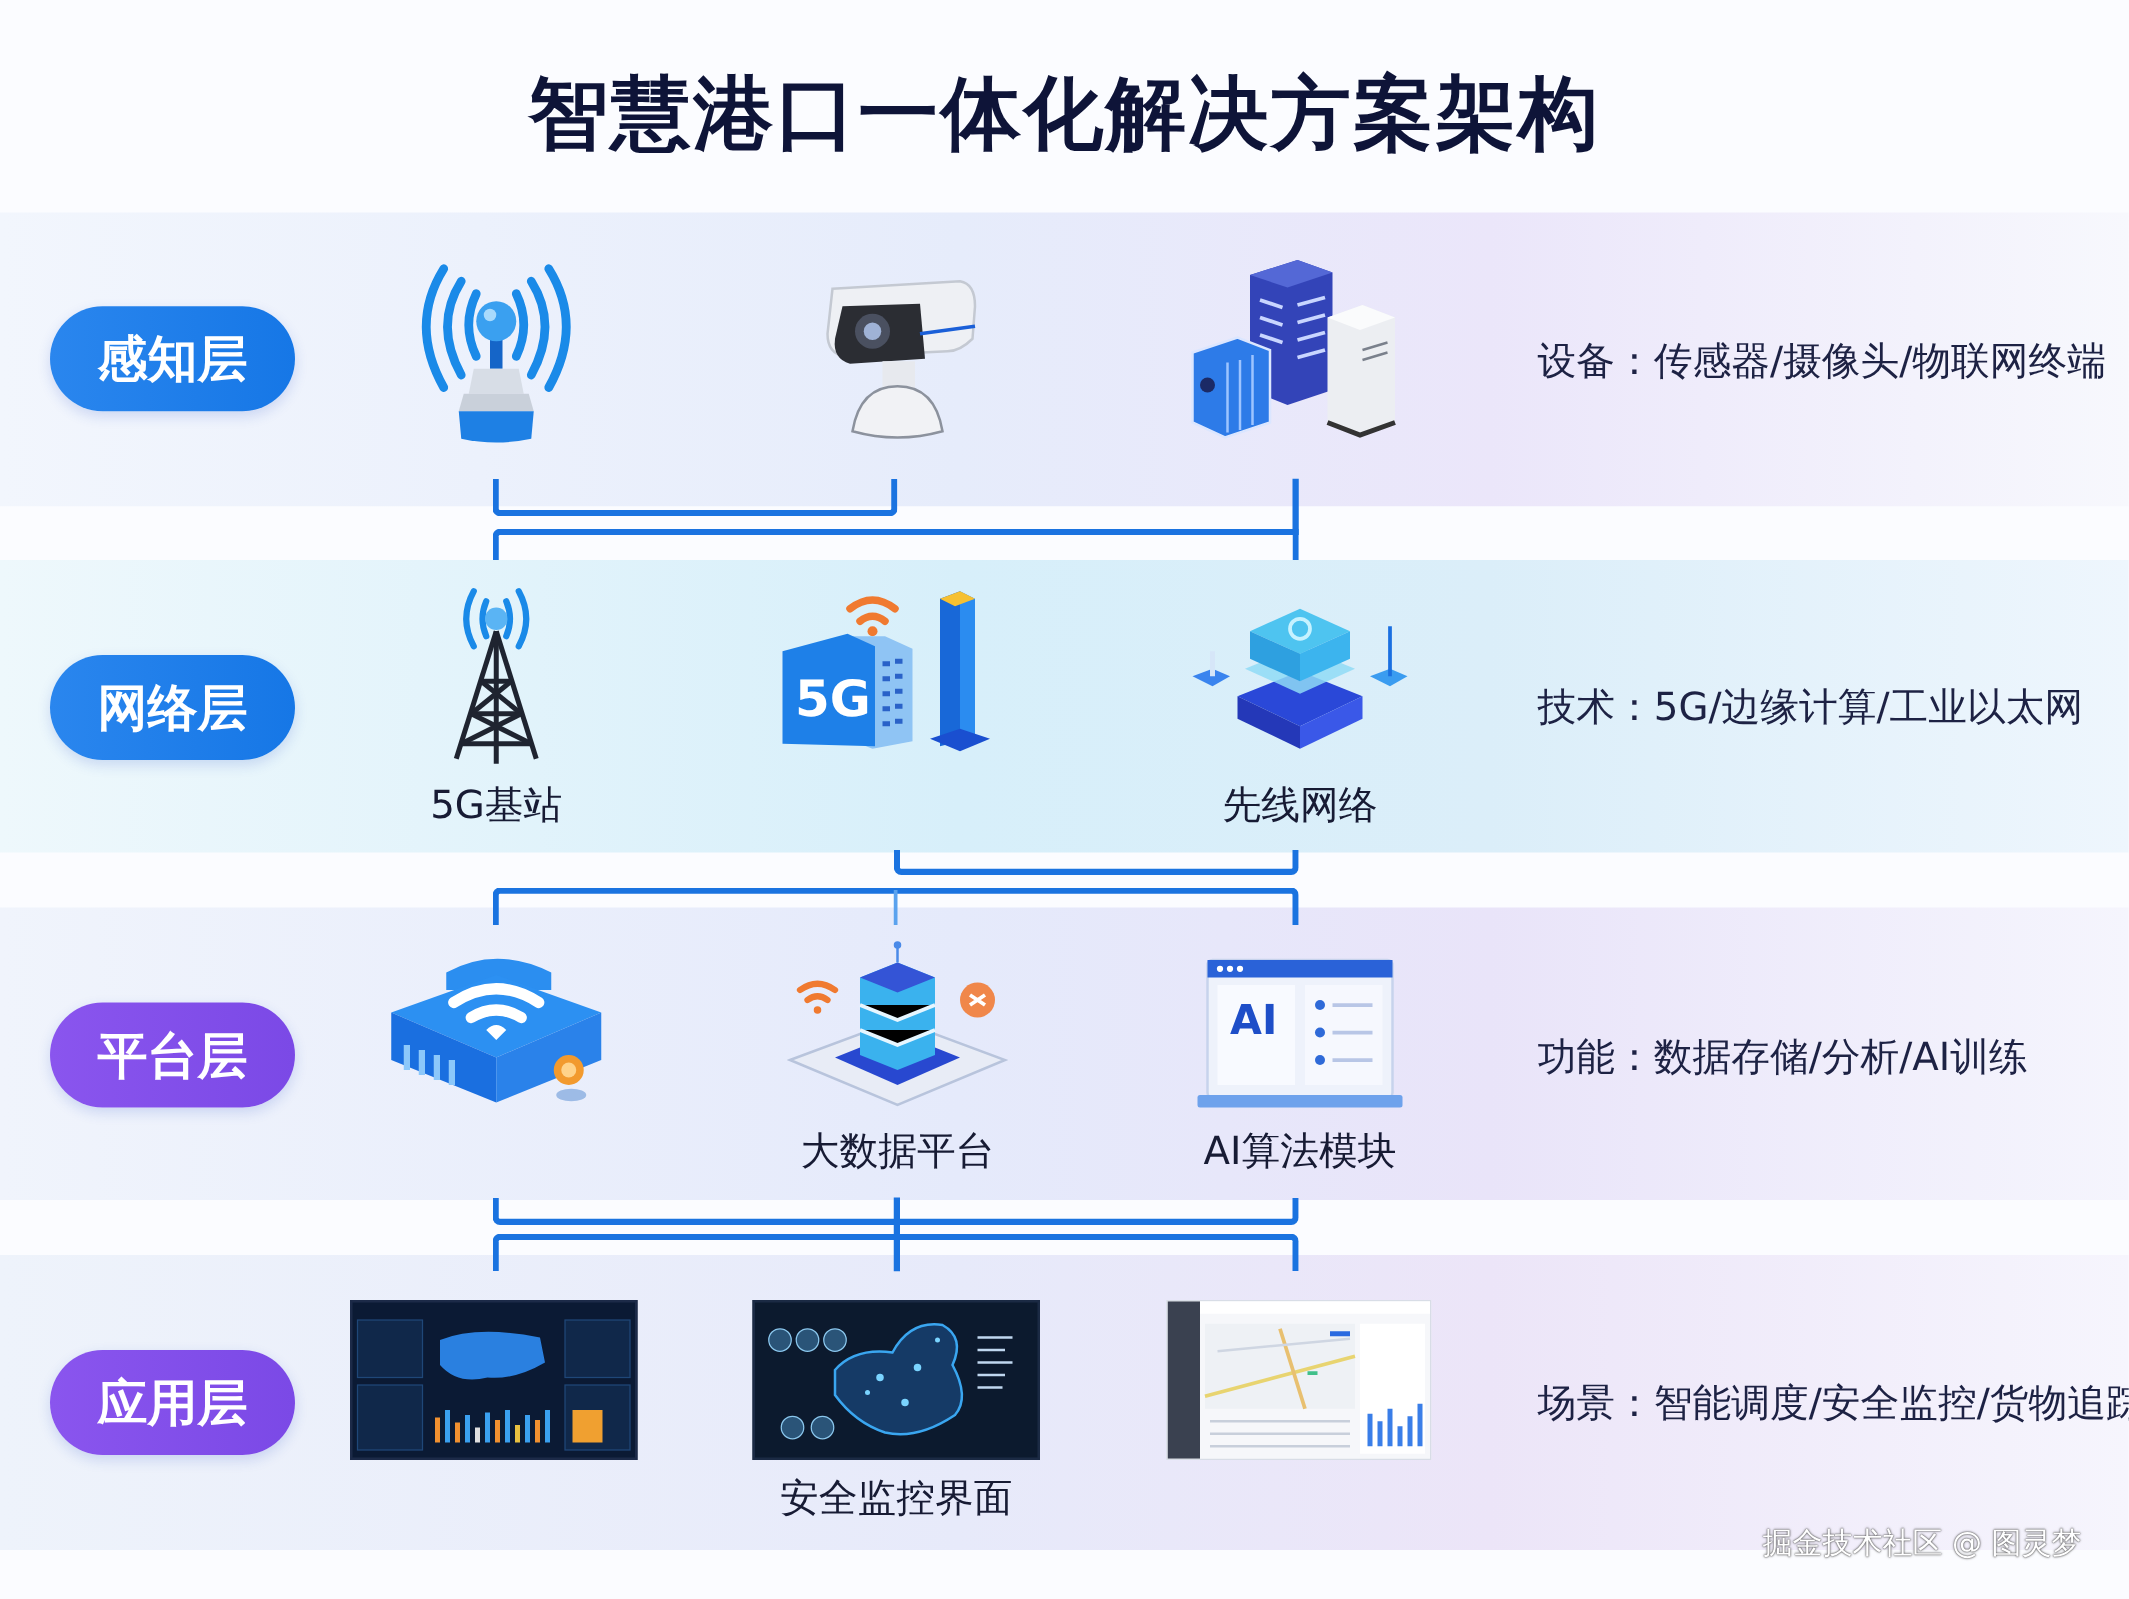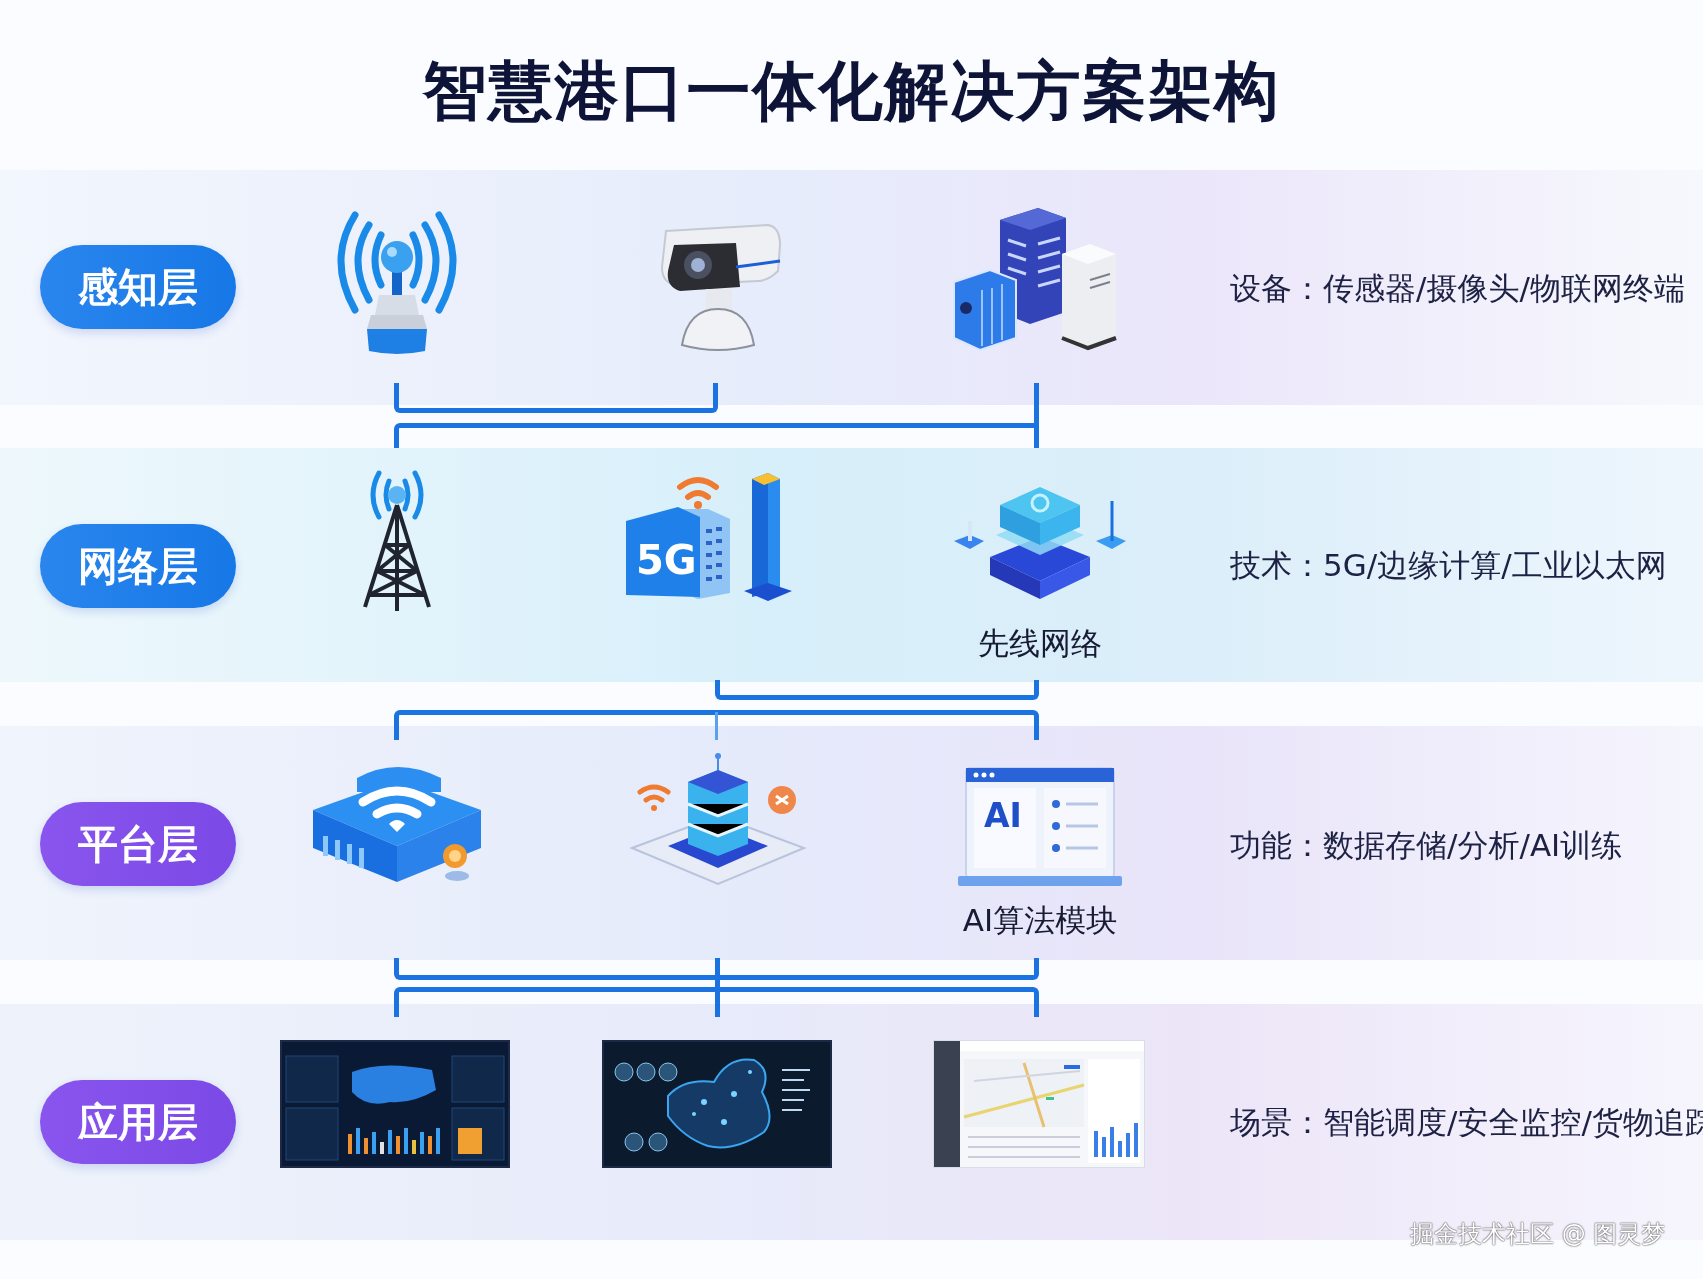--- a/index.html
+++ b/index.html
@@ -157,20 +157,21 @@
         <line x1="88" y1="80" x2="112" y2="80"></line>
           <line x1="80" y1="106" x2="120" y2="106"></line>
           <line x1="72" y1="130" x2="128" y2="130"></line>
         <path d="M88 80 L120 106"></path>
           <path d="M112 80 L80 106"></path>
           <path d="M80 106 L128 130"></path>
           <path d="M120 106 L72 130"></path>
       </g>
     </svg>
   </div>
+  <div class="label">5G基站</div>
 </div>
 
 <div class="node" style="left:568px; top:465px">
   <div class="icon" style="height:148px">
     <svg width="200" height="148" viewBox="0 0 200 148">
       <g fill="none" stroke="#f07a30" stroke-width="6" stroke-linecap="round">
         <path d="M62 22 Q80 8 98 22"></path>
           <path d="M70 32 Q80 24 90 32"></path>
       </g>
       <circle cx="80" cy="40" r="4" fill="#f07a30"></circle>
@@ -261,20 +262,21 @@
         <circle cx="100" cy="4" r="3" fill="#4a8ae8"></circle>
       <g fill="none" stroke="#f07a30" stroke-width="5" stroke-linecap="round">
           <path d="M22 40 Q36 30 50 40"></path>
           <path d="M28 48 Q36 42 44 48"></path>
         </g>
       <circle cx="36" cy="56" r="3" fill="#f07a30"></circle>
       <circle cx="164" cy="48" r="14" fill="#f0874a"></circle>
         <path d="M158 44 L170 52 M170 44 L158 52" stroke="#fff" stroke-width="3"></path>
     </svg>
   </div>
+  <div class="label">大数据平台</div>
 </div>
 
 <div class="node" style="left:890px; top:752px">
   <div class="icon" style="height:138px">
     <svg width="200" height="138" viewBox="0 0 200 138">
       <rect x="26" y="16" width="148" height="110" rx="4" fill="#eef2fb" stroke="#c7d3ec" stroke-width="2"></rect>
       <rect x="26" y="16" width="148" height="14" fill="#2a62d8"></rect>
       <circle cx="36" cy="23" r="2.5" fill="#fff"></circle>
         <circle cx="44" cy="23" r="2.5" fill="#fff"></circle>
         <circle cx="52" cy="23" r="2.5" fill="#fff"></circle>
@@ -348,20 +350,21 @@
         </g>
       <g stroke="#c0d8f0" stroke-width="2">
           <line x1="178" y1="28" x2="206" y2="28"></line>
           <line x1="178" y1="38" x2="200" y2="38"></line>
           <line x1="178" y1="48" x2="206" y2="48"></line>
           <line x1="178" y1="58" x2="200" y2="58"></line>
           <line x1="178" y1="68" x2="198" y2="68"></line>
         </g>
     </svg>
   </div>
+  <div class="label">安全监控界面</div>
 </div>
 
 <div class="node" style="left:909px; top:1040px; width:260px">
   <div class="icon" style="width:212px; height:128px; background:#f6f7fa; border:1px solid #d8dde6;">
     <svg width="210" height="126" viewBox="0 0 210 126">
       <rect x="0" y="0" width="26" height="126" fill="#3a4150"></rect>
       <rect x="26" y="0" width="184" height="10" fill="#fff"></rect>
       <rect x="30" y="18" width="120" height="68" fill="#eef1f5"></rect>
       <path d="M30 76 L150 44" stroke="#e8d470" stroke-width="3"></path>
       <path d="M90 22 L110 86" stroke="#e8c070" stroke-width="3"></path>

